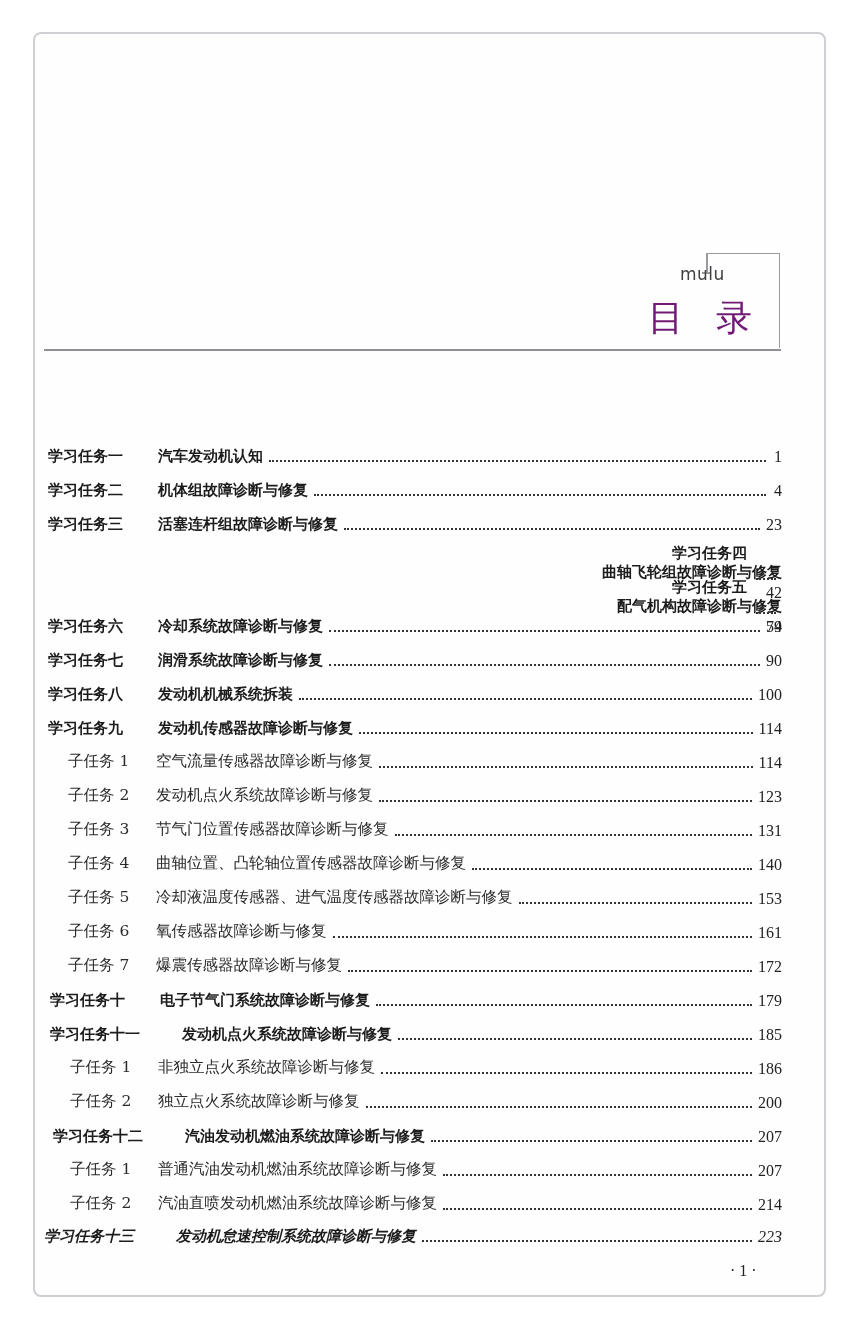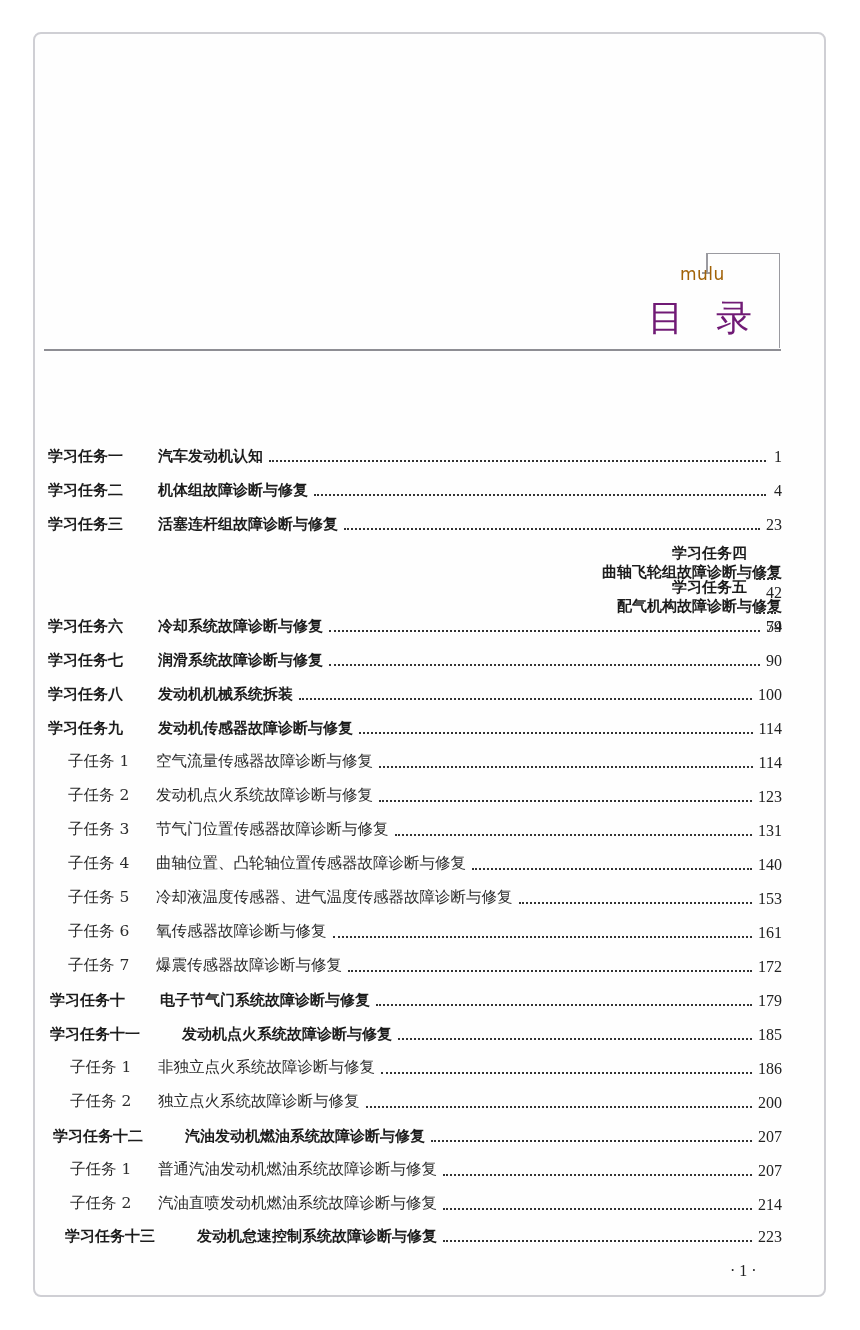--- a/index.html
+++ b/index.html
@@ -19,21 +19,21 @@
       box-sizing: border-box;
     }
     .tick {
       position: absolute; left: 706px; top: 253px; width: 1.5px; height: 20px;
       background: #9a9aa0;
     }
     .tick-foot {
       position: absolute; left: 702px; top: 272px; width: 9px; height: 1.5px; background: #9a9aa0;
     }
     .mulu {
-      position: absolute; left: 680px; top: 264px; font-size: 17px; color: #a16207;
+      position: absolute; left: 680px; top: 264px; font-size: 17px; color: #404040;
       font-family: "DejaVu Sans", sans-serif; letter-spacing: 0.5px;
     }
     .title {
       position: absolute; left: 648px; top: 294px; font-size: 36px; color: #701a75;
       letter-spacing: 32px; font-family: "DejaVu Sans", sans-serif;
     }
     .rule {
       position: absolute; left: 44px; top: 349px; width: 737px; height: 2px;
       background: #8e8e94;
     }
@@ -205,21 +205,21 @@
       <span class="entry-title">普通汽油发动机燃油系统故障诊断与修复</span>
       <span class="leader"></span>
       <span class="page-num">207</span>
     </div>
     <div class="row sub" style="left: 70px; top: 1190px;">
       <span class="num-label">子任务 2</span>
       <span class="entry-title">汽油直喷发动机燃油系统故障诊断与修复</span>
       <span class="leader"></span>
       <span class="page-num">214</span>
     </div>
-    <div class="row main" style="left: 65px; top: 1222px;">
+    <div class="row main" style="left: 44px; top: 1222px; font-style: italic;">
       <span class="num-label" style="width: 132px;">学习任务十三</span>
       <span class="entry-title">发动机怠速控制系统故障诊断与修复</span>
       <span class="leader"></span>
       <span class="page-num">223</span>
     </div>
   </div>
 
 <div class="footer">· 1 ·</div>
 
 </body></html>

